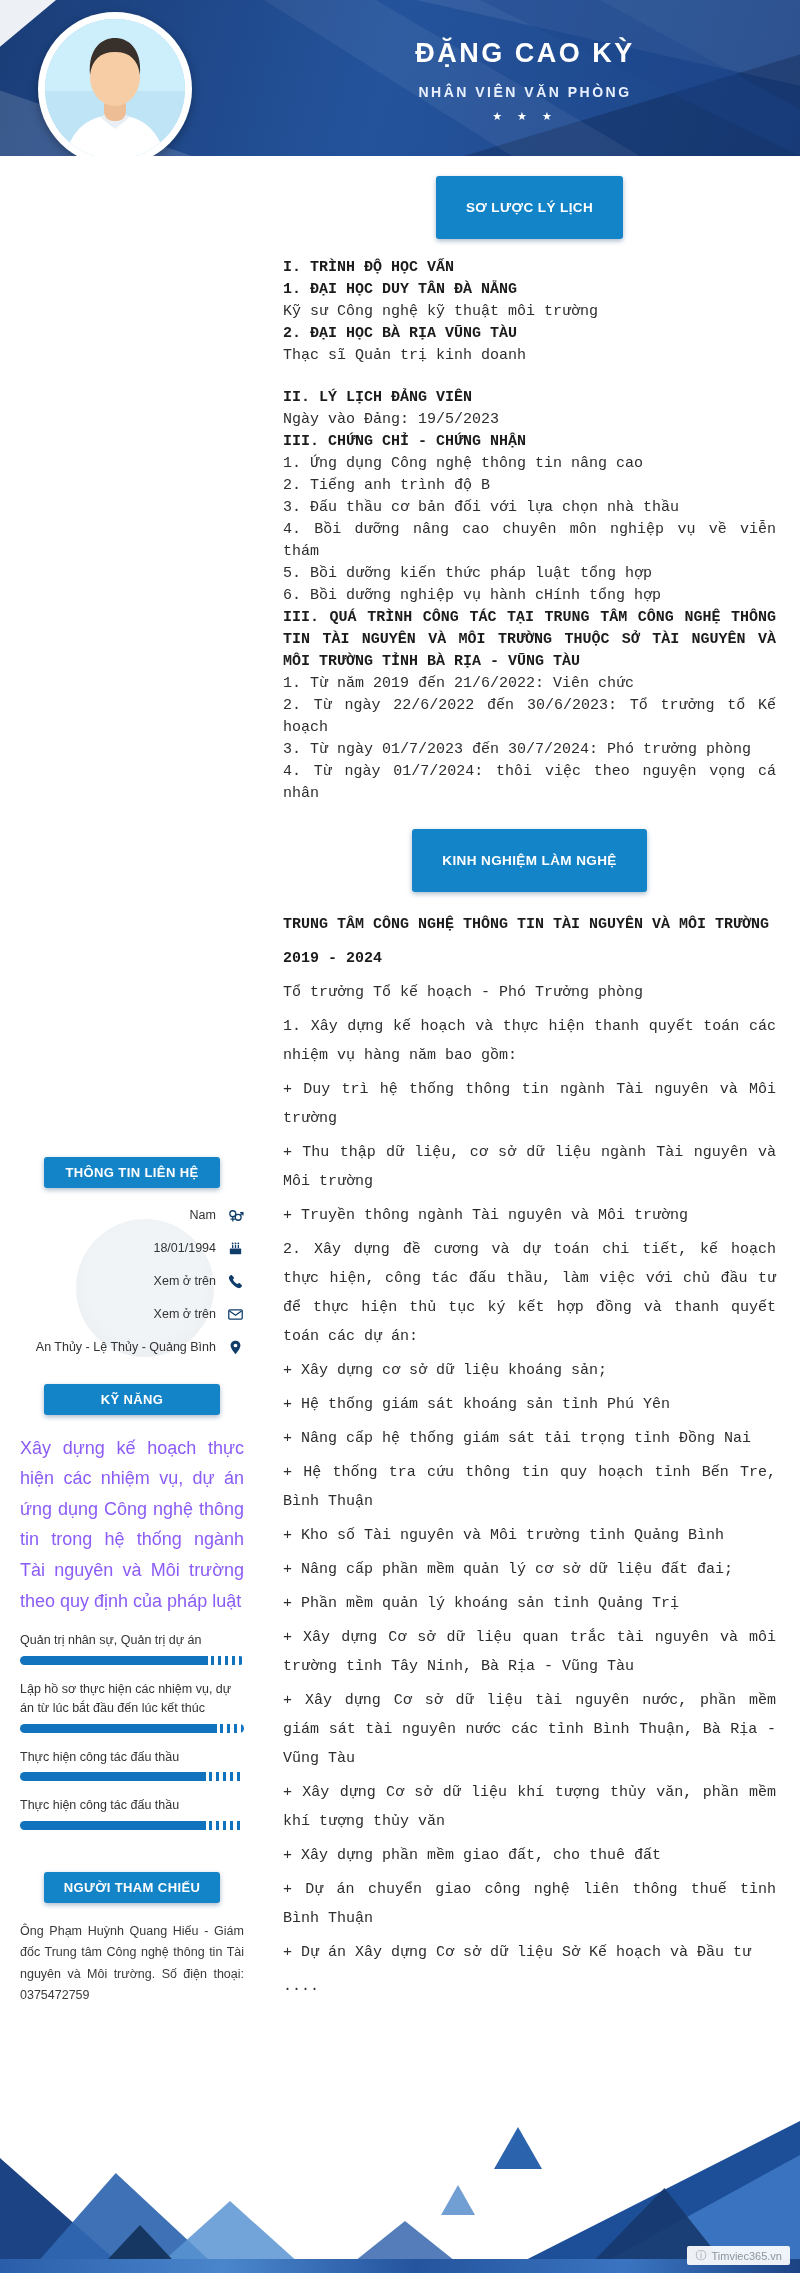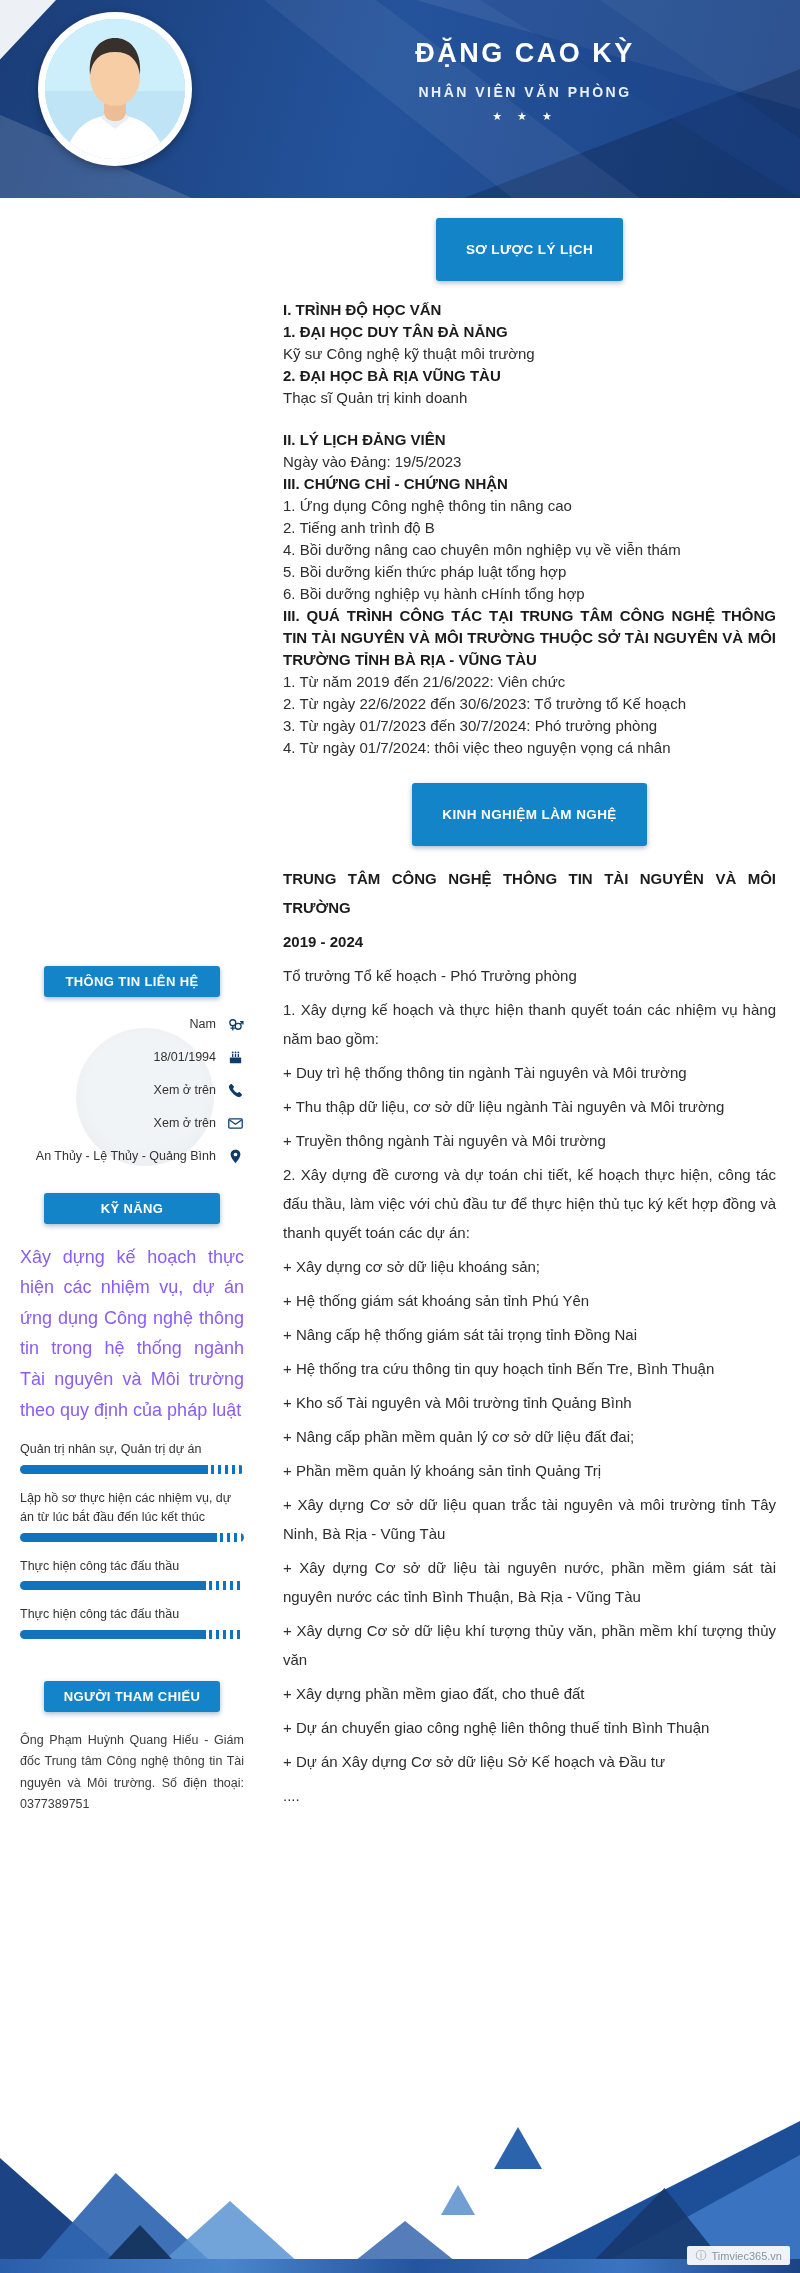--- a/index.html
+++ b/index.html
@@ -1,21 +1,21 @@
 <!DOCTYPE html>
 <html lang="vi" style="--accent: #1384c8; --bar: #1173bd;"><head>
 <meta charset="utf-8">
 <style>
   * { margin:0; padding:0; box-sizing:border-box; }
   html,body { background:#e8e8e8; }
   body { font-family:"Liberation Sans", sans-serif; }
   .page { position:relative; width:800px; height:2273px; margin:0 auto; background:#fff; overflow:hidden; }
 
   
-  .header { position:relative; height:198px; background:linear-gradient(105deg,#1a3d77 0%,#24539c 48%,#1c4384 100%); overflow:hidden; }
+  .header { position:relative; height:156px; background:linear-gradient(105deg,#1a3d77 0%,#24539c 48%,#1c4384 100%); overflow:hidden; }
   .facet { position:absolute; inset:0; }
   .f1 { clip-path:polygon(52% 0, 100% 0, 100% 55%); background:rgba(255,255,255,.08); }
   .f2 { clip-path:polygon(100% 35%, 100% 100%, 58% 100%); background:rgba(8,22,55,.28); }
   .f3 { clip-path:polygon(33% 0, 47% 0, 80% 100%, 64% 100%); background:rgba(255,255,255,.06); }
   .f4 { clip-path:polygon(0 58%, 24% 100%, 0 100%); background:rgba(255,255,255,.14); }
   .f5 { clip-path:polygon(0 0, 7% 0, 0 30%); background:rgba(255,255,255,.92); }
   .f6 { clip-path:polygon(60% 0, 75% 0, 100% 70%, 100% 100%); background:rgba(30,70,140,.35); }
 
   .photo-ring { position:absolute; left:38px; top:12px; width:154px; height:154px; border-radius:50%;
                 background:#fff; padding:7px; box-shadow:0 3px 10px rgba(0,0,0,.3); z-index:4; }
@@ -54,21 +54,21 @@
   .skill-label { font-size:12.5px; color:#333; line-height:1.5; margin-bottom:6px; }
   .skill-bar { display:flex; align-items:center; height:9px; }
   .skill-fill { height:9px; background:var(--bar,#1173bd); border-radius:5px 0 0 5px; }
   .skill-ticks { flex:1; height:9px; margin-left:3px; border-radius:0 5px 5px 0;
                  background:repeating-linear-gradient(90deg, var(--bar,#1173bd) 0 3px, transparent 3px 7px); }
 
   
   .reference-text { font-size:12.5px; color:#3a3a3a; line-height:1.7; text-align:justify; }
 
   
-  .line-list { display:block; }
+  .line-list { display:block;font-family:Liberation Mono, monospace; }
   .line { font-size:15px; color:#2d2d2d; text-align:justify; }
   .profile-lines .line { line-height:22px; min-height:22px; }
   .exp-lines .line { line-height:29px; min-height:29px; margin-bottom:5px; }
   .line.bold { font-weight:bold; color:#1b1b1b; }
   .line.spacer { min-height:20px; }
 
   
   .footer { position:absolute; left:0; bottom:0; width:100%; height:185px; z-index:2; }
   .ft { position:absolute; bottom:0; }
   .strip { left:0; width:100%; height:14px;
@@ -215,21 +215,21 @@
           <div class="skill-item">
             <div class="skill-label">Thực hiện công tác đấu thầu</div>
             <div class="skill-bar">
               <div class="skill-fill" style="width: 83%;"></div>
               <div class="skill-ticks"></div>
             </div>
           </div>
         </div>
 
       <div class="section-btn" style="margin-top:42px;">NGƯỜI THAM CHIẾU</div>
-      <p class="reference-text">Ông Phạm Huỳnh Quang Hiếu - Giám đốc Trung tâm Công nghệ thông tin Tài nguyên và Môi trường. Số điện thoại: 0377389751</p>
+      <p class="reference-text">Ông Phạm Huỳnh Quang Hiếu - Giám đốc Trung tâm Công nghệ thông tin Tài nguyên và Môi trường. Số điện thoại: 0375472759</p>
     </aside>
 
     <div class="divider"></div>
 
     <main class="right-col">
       <div class="section-btn">SƠ LƯỢC LÝ LỊCH</div>
 
       <div class="line-list profile-lines">
 
           <p class="line bold">I. TRÌNH ĐỘ HỌC VẤN</p>
@@ -247,20 +247,21 @@
           <p class="line bold">II. LÝ LỊCH ĐẢNG VIÊN</p>
 
           <p class="line normal">Ngày vào Đảng: 19/5/2023</p>
 
           <p class="line bold">III. CHỨNG CHỈ - CHỨNG NHẬN</p>
 
           <p class="line normal">1. Ứng dụng Công nghệ thông tin nâng cao</p>
 
           <p class="line normal">2. Tiếng anh trình độ B</p>
 
+          <p class="line normal">3. Đấu thầu cơ bản đối với lựa chọn nhà thầu</p>
 
           <p class="line normal">4. Bồi dưỡng nâng cao chuyên môn nghiệp vụ về viễn thám</p>
 
           <p class="line normal">5. Bồi dưỡng kiến thức pháp luật tổng hợp</p>
 
           <p class="line normal">6. Bồi dưỡng nghiệp vụ hành cHính tổng hợp</p>
 
           <p class="line bold">III. QUÁ TRÌNH CÔNG TÁC TẠI TRUNG TÂM CÔNG NGHỆ THÔNG TIN TÀI NGUYÊN VÀ MÔI TRƯỜNG THUỘC SỞ TÀI NGUYÊN VÀ MÔI TRƯỜNG TỈNH BÀ RỊA - VŨNG TÀU</p>
 
           <p class="line normal">1. Từ năm 2019 đến 21/6/2022: Viên chức</p>

